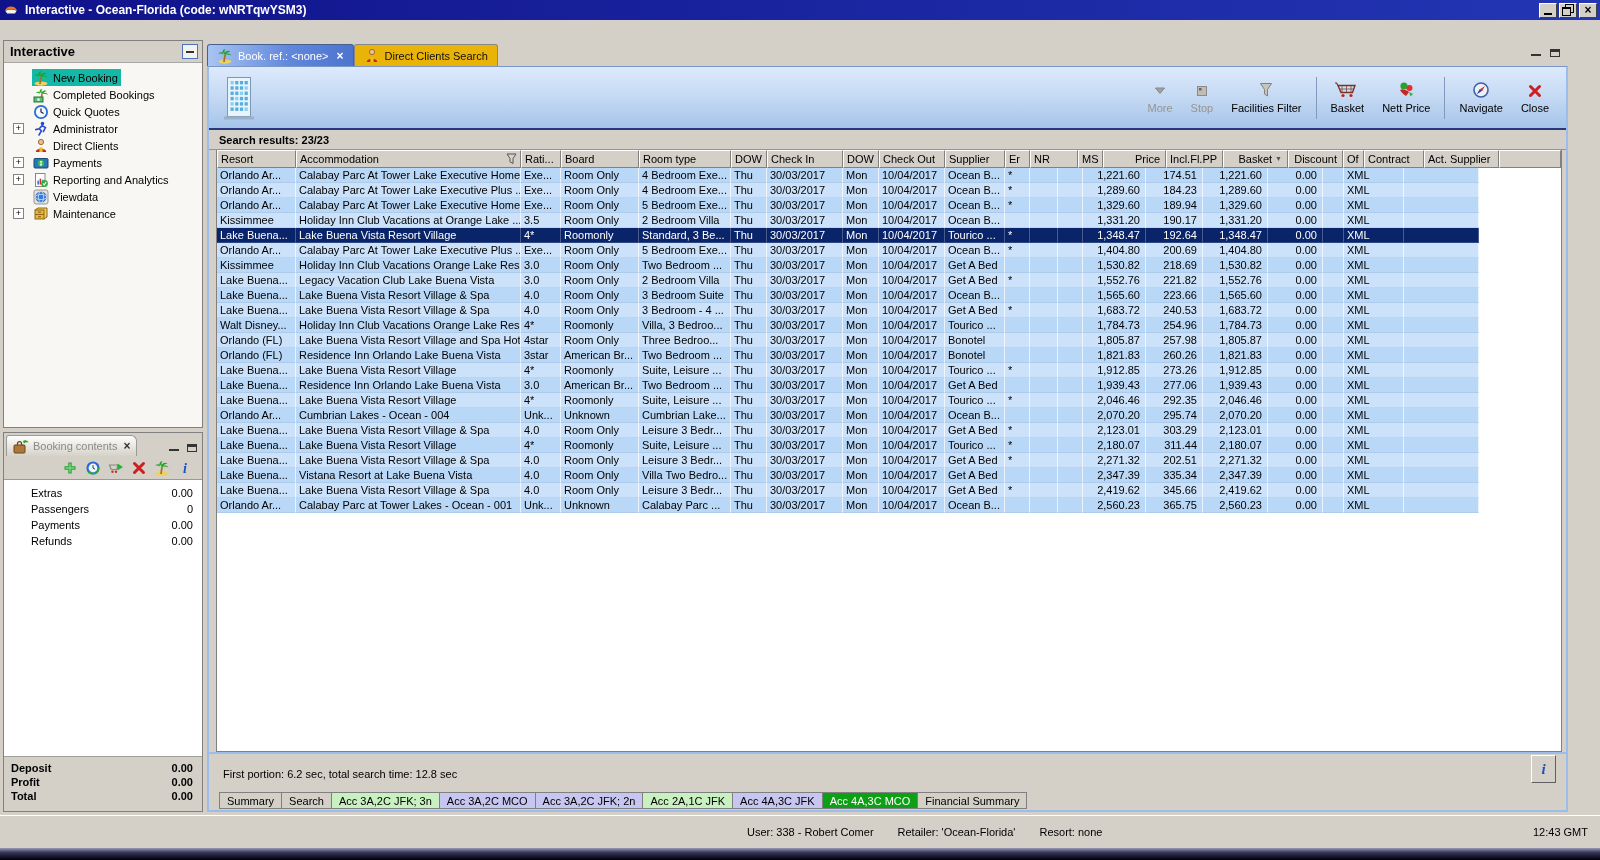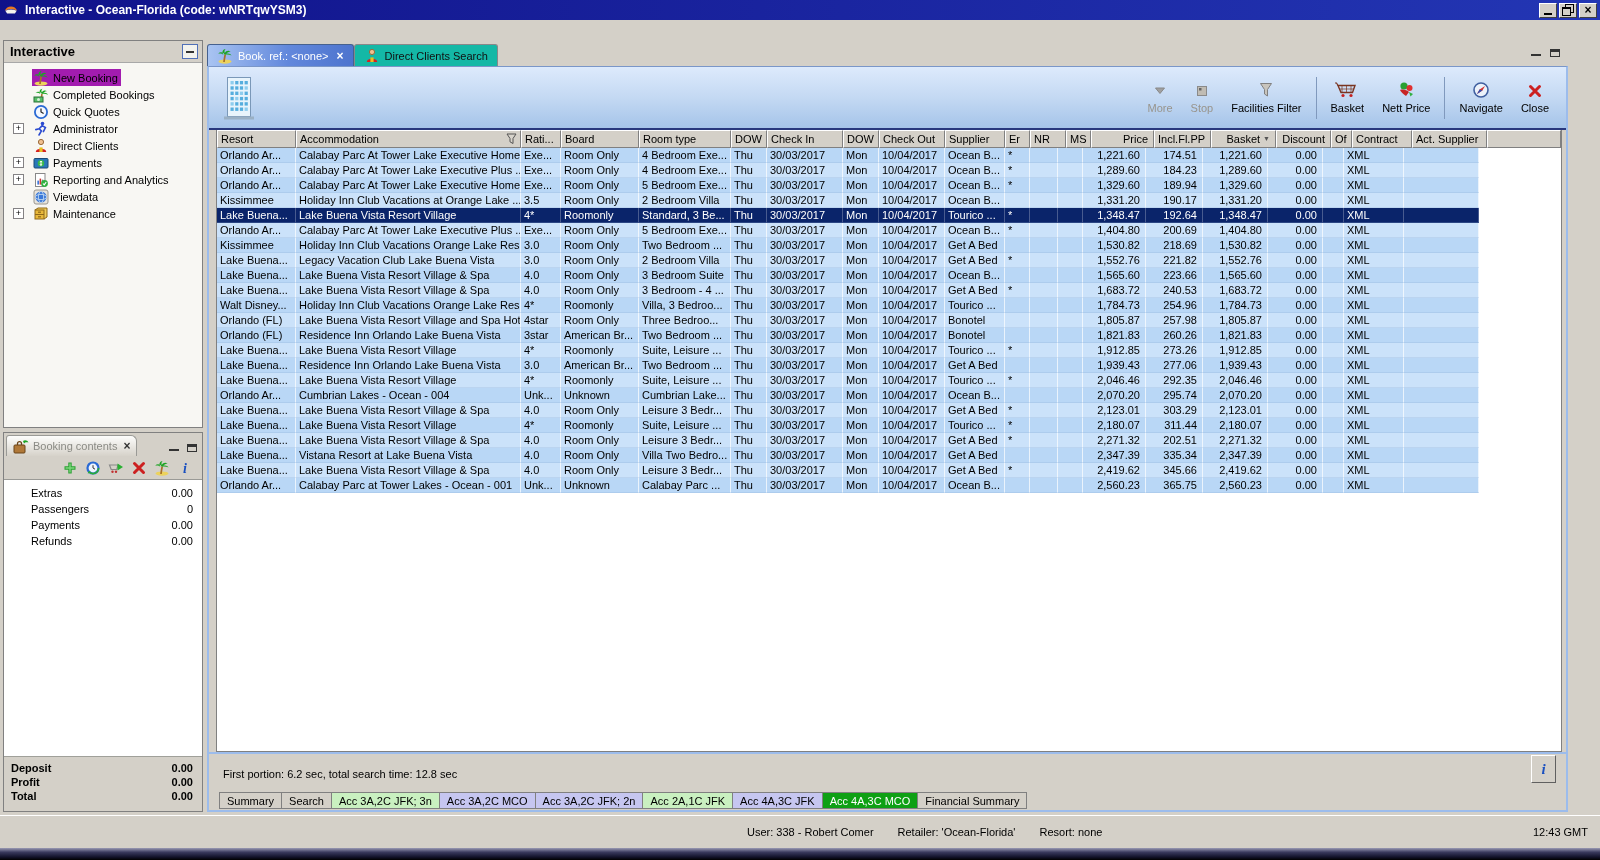--- a/index.html
+++ b/index.html
@@ -20,21 +20,21 @@
 
   
   .sidebar{position:absolute;left:3px;top:40px;width:200px;height:388px;border:1px solid #808080;background:#f8f7f3;display:flex;flex-direction:column;box-sizing:border-box;}
   .sb-title{height:21px;flex:none;background:#d4d0c8;border-bottom:1px solid #a8a8a8;display:flex;align-items:center;justify-content:space-between;padding:0 4px 0 6px;font-weight:bold;font-size:13px;}
   .sb-collapse{width:14px;height:13px;border:1px solid #5070b8;background:#f2f2ee;display:flex;align-items:center;justify-content:center;}
   .sb-collapse i{display:block;width:8px;height:2px;background:#333;}
   .sb-tree{flex:1;background:#f8f7f3;padding-top:6px;position:relative;}
   .tree-item{height:17px;display:flex;align-items:center;padding-left:28px;position:relative;}
   .tree-plus{position:absolute;left:9px;top:3px;width:9px;height:9px;background:#fff;border:1px solid #848284;font-size:9px;line-height:8px;text-align:center;box-sizing:content-box;}
   .sel-wrap{display:flex;align-items:center;padding:0 3px 0 1px;height:17px;}
-  .tree-item.selected .sel-wrap{background:#a21caf;}
+  .tree-item.selected .sel-wrap{background:#14b8a6;}
   .tree-icon{width:16px;height:16px;margin-right:4px;flex:none;}
   .tree-icon svg{display:block;}
   .tree-label{white-space:nowrap;}
 
   
   .bk-panel{position:absolute;left:3px;top:432px;width:200px;height:380px;border:1px solid #808080;background:#d4d0c8;display:flex;flex-direction:column;box-sizing:border-box;}
   .bk-tabrow{height:23px;flex:none;display:flex;align-items:flex-end;justify-content:space-between;}
   .bk-tab{height:20px;display:flex;align-items:center;gap:4px;padding:0 6px;margin-left:2px;background:linear-gradient(#fdfdfc,#d6d2ca);border:1px solid #9a9a96;border-bottom:none;border-radius:3px 6px 0 0;color:#8a8a84;}
   .bk-tab .icon16{width:16px;height:14px;}
   .bk-close{color:#333;font-weight:bold;font-size:12px;margin-left:2px;}
@@ -47,21 +47,21 @@
   .bk-list{flex:1;background:#fff;padding-top:4px;border-top:1px solid #fff;}
   .bk-row{display:flex;justify-content:space-between;padding:1px 9px 1px 27px;line-height:14px;}
   .bk-summary{flex:none;height:50px;border-top:1px solid #a0a09a;padding:4px 9px 0 7px;font-weight:bold;background:#d4d0c8;}
   .bk-srow{display:flex;justify-content:space-between;line-height:14px;}
 
   
   .main{position:absolute;left:207px;top:44px;width:1361px;height:768px;}
   .tabbar{height:22px;position:relative;display:flex;align-items:flex-end;background:#d4d0c8;}
   .tab{height:22px;display:flex;align-items:center;gap:5px;padding:0 9px;border:1px solid #88888a;border-bottom:none;border-radius:3px 3px 0 0;white-space:nowrap;box-sizing:border-box;}
   .tab.active{background:linear-gradient(90deg,#a9c4f2 0%,#6288dc 55%,#4d74ce 100%);color:#fff;border-color:#46618f;}
-  .tab.inactive{background:#14b8a6;color:#111;}
+  .tab.inactive{background:#eab308;color:#111;}
   .tab-icon{width:16px;height:15px;}
   .tab-icon svg{display:block;}
   .tab-close{font-weight:bold;font-size:12px;margin-left:3px;color:#fff;}
   .panel-ctl{position:absolute;right:8px;top:5px;display:flex;gap:9px;align-items:center;}
 
   .main-body{position:absolute;left:0;top:22px;right:0;bottom:0;border:2px solid #9cbcec;border-top:1px solid #7a96c8;background:#fff;display:flex;flex-direction:column;box-sizing:border-box;}
   .banner{height:63px;flex:none;background:linear-gradient(180deg,#ddeafc 0%,#c4d9f3 50%,#a5c4e9 100%);border-bottom:2px solid #28387e;display:flex;align-items:center;padding-left:12px;box-sizing:border-box;}
   .bld{width:36px;height:46px;margin-right:14px;flex:none;}
   .banner-title,.banner-sub{font-size:15px;font-weight:bold;color:#1b3f92;line-height:19px;}
   .action-bar{margin-left:auto;display:flex;align-items:center;height:100%;padding-right:8px;}
@@ -480,37 +480,38 @@
             <div class="action-btn">
               <span class="action-icon">
                 <svg width="16" height="16" viewBox="0 0 16 16">
                   <path d="M3.5 3.5 L12.5 12.5 M12.5 3.5 L3.5 12.5" stroke="#cc2020" stroke-width="3" stroke-linecap="round"></path>
                 </svg>
               </span>
               <span class="action-label">Close</span>
             </div>
           </div>
       </div>
+      <div class="results-bar">Search results: 23/23</div>
       <div class="table-zone">
         <div class="table-viewport">
           <div class="thead" id="thead">
               <div class="th" style="width: 79px;"><span>Resort</span></div>
               <div class="th" style="width: 225px;"><span>Accommodation</span><span class="th-funnel"><svg width="11" height="12" viewBox="0 0 11 12">
                     <path d="M1 1 H10 L7 5.5 V10.5 L4 8.8 V5.5 Z" fill="#d8d4cc" stroke="#555"></path>
                   </svg></span></div>
               <div class="th" style="width: 40px;"><span>Rati...</span></div>
               <div class="th" style="width: 78px;"><span>Board</span></div>
               <div class="th" style="width: 92px;"><span>Room type</span></div>
               <div class="th" style="width: 36px;"><span>DOW</span></div>
               <div class="th" style="width: 76px;"><span>Check In</span></div>
               <div class="th" style="width: 36px;"><span>DOW</span></div>
               <div class="th" style="width: 66px;"><span>Check Out</span></div>
               <div class="th" style="width: 60px;"><span>Supplier</span></div>
               <div class="th" style="width: 25px;"><span>Er</span></div>
-              <div class="th" style="width: 36px;"><span>NR</span></div>
+              <div class="th" style="width: 48px;"><span>NR</span></div>
               <div class="th" style="width: 25px;"><span>MS</span></div>
               <div class="th right" style="width: 63px;"><span>Price</span></div>
               <div class="th right" style="width: 57px;"><span>Incl.Fl.PP</span></div>
               <div class="th right" style="width: 65px;"><span>Basket</span><span class="th-sort">▼</span></div>
               <div class="th right" style="width: 55px;"><span>Discount</span></div>
               <div class="th" style="width: 21px;"><span>Of</span></div>
               <div class="th" style="width: 60px;"><span>Contract</span></div>
               <div class="th" style="width: 75px;"><span>Act. Supplier</span></div>
               <div class="th th-fill"></div>
             </div>

